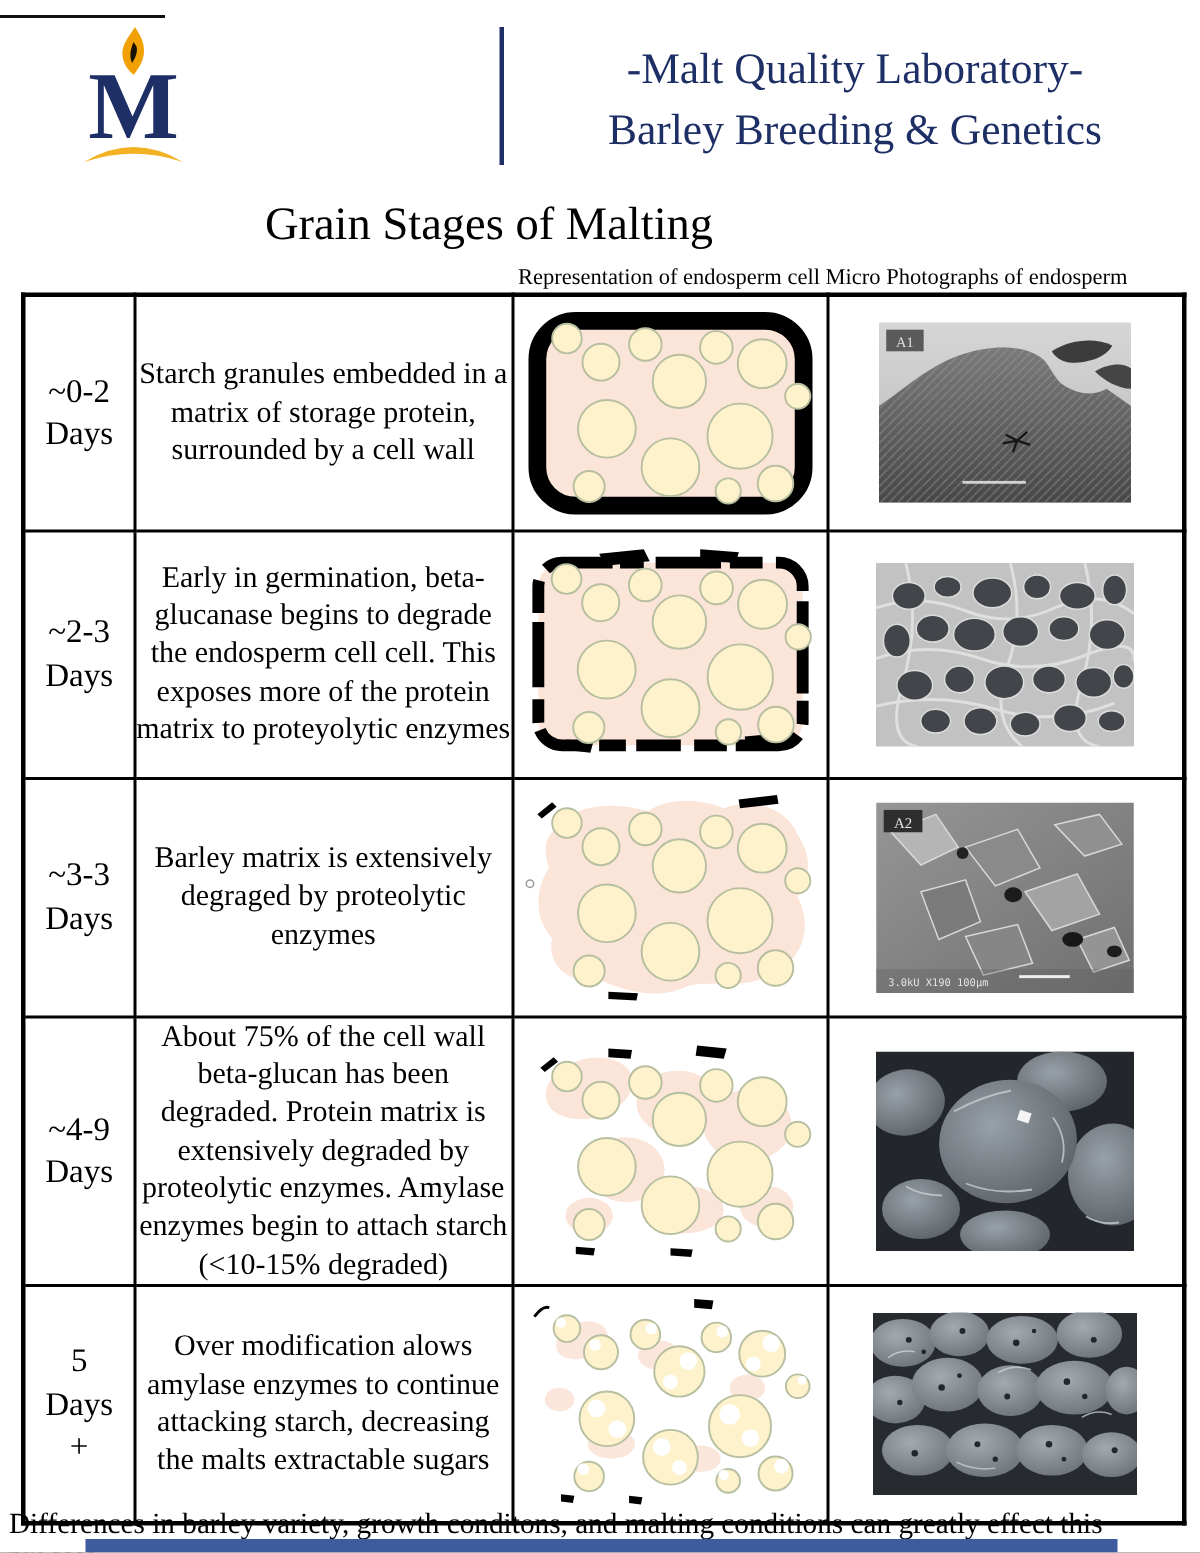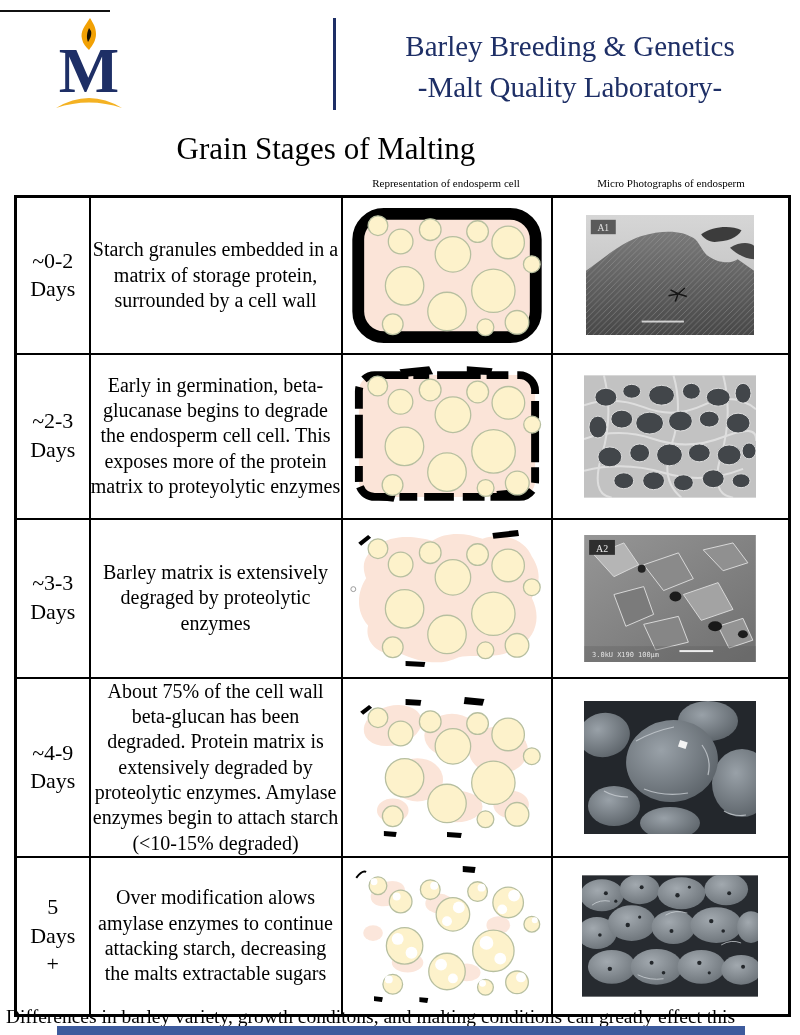--- a/index.html
+++ b/index.html
@@ -16,23 +16,23 @@
   .logo-words { margin-left:4px; line-height:1; }
   .logo-montana { font-weight:bold; font-size:38px; letter-spacing:1px; color:#1e2f66; }
   .logo-state { font-weight:bold; font-size:17px; letter-spacing:1.2px; color:#1e2f66; margin-top:2px; }
   .header-divider { position:absolute; left:333px; top:18px; width:3px; height:92px; background:#1e2f66; }
   .lab-title { position:absolute; left:352px; top:26px; width:436px; text-align:center;
                color:#1e2f66; font-size:29px; line-height:1.4; }
 
   
   .page-title { position:absolute; left:0; top:131px; width:652px; text-align:center;
                 font-size:31px; font-weight:normal; margin:0; }
-  .col-head { position:absolute; top:177px; font-size:11px; text-align:center; }
+  .col-head { position:absolute; top:177px; font-size:15px; text-align:center; }
   .col-head.rep   { left:340px; width:212px; }
-  .col-head.photo { left:552px; width:238px;text-align:center; }
+  .col-head.photo { left:532px; width:238px;text-align:center; }
 
   
   table.malting { position:absolute; left:14px; top:195px; width:774px;
                   border-collapse:collapse; table-layout:fixed;
                   border:3px solid #000; }
   table.malting td { border:2.5px solid #000; vertical-align:middle; padding:0; }
   td.days { text-align:center; font-size:22px; line-height:1.3; }
   td.desc { text-align:center; font-size:20px; line-height:1.27; padding:2px 10px; }
   td.rep, td.photo { text-align:center; }
   td.rep svg, td.photo svg { display:block; margin:0 auto; }
@@ -54,22 +54,22 @@
   <div class="logo-block">
     <svg class="logo-m-svg" viewBox="0 0 74 96">
       <path d="M38,2 C33,10 28,15 30,23 C31,28 34,31 37,34 C41,29 44,24 44,18 C44,11 41,7 38,2 Z" fill="#f2a104"></path>
       <path d="M37,12 C35,17 34,21 36,26 C38,23 40,19 39,15 Z" fill="#ffd athletic24d" fill-opacity="0.9"></path>
       <text x="37" y="76" text-anchor="middle" font-family="Liberation Serif, serif" font-weight="bold" font-size="64" fill="#1e2f66">M</text>
       <path d="M4,92 Q37,72 70,92 Q37,81 4,92 Z" fill="#f4b223"></path>
     </svg>
   </div>
   <div class="header-divider"></div>
   <div class="lab-title">
+    <div>-Malt Quality Laboratory-</div>
     <div>Barley Breeding &amp; Genetics</div>
-    <div>-Malt Quality Laboratory-</div>
   </div>
 
   <h1 class="page-title">Grain Stages of Malting</h1>
   <div class="col-head rep">Representation of endosperm cell</div>
   <div class="col-head photo">Micro Photographs of endosperm</div>
 
   <table class="malting">
     <colgroup>
         <col style="width:74px">
         <col style="width:252px">

